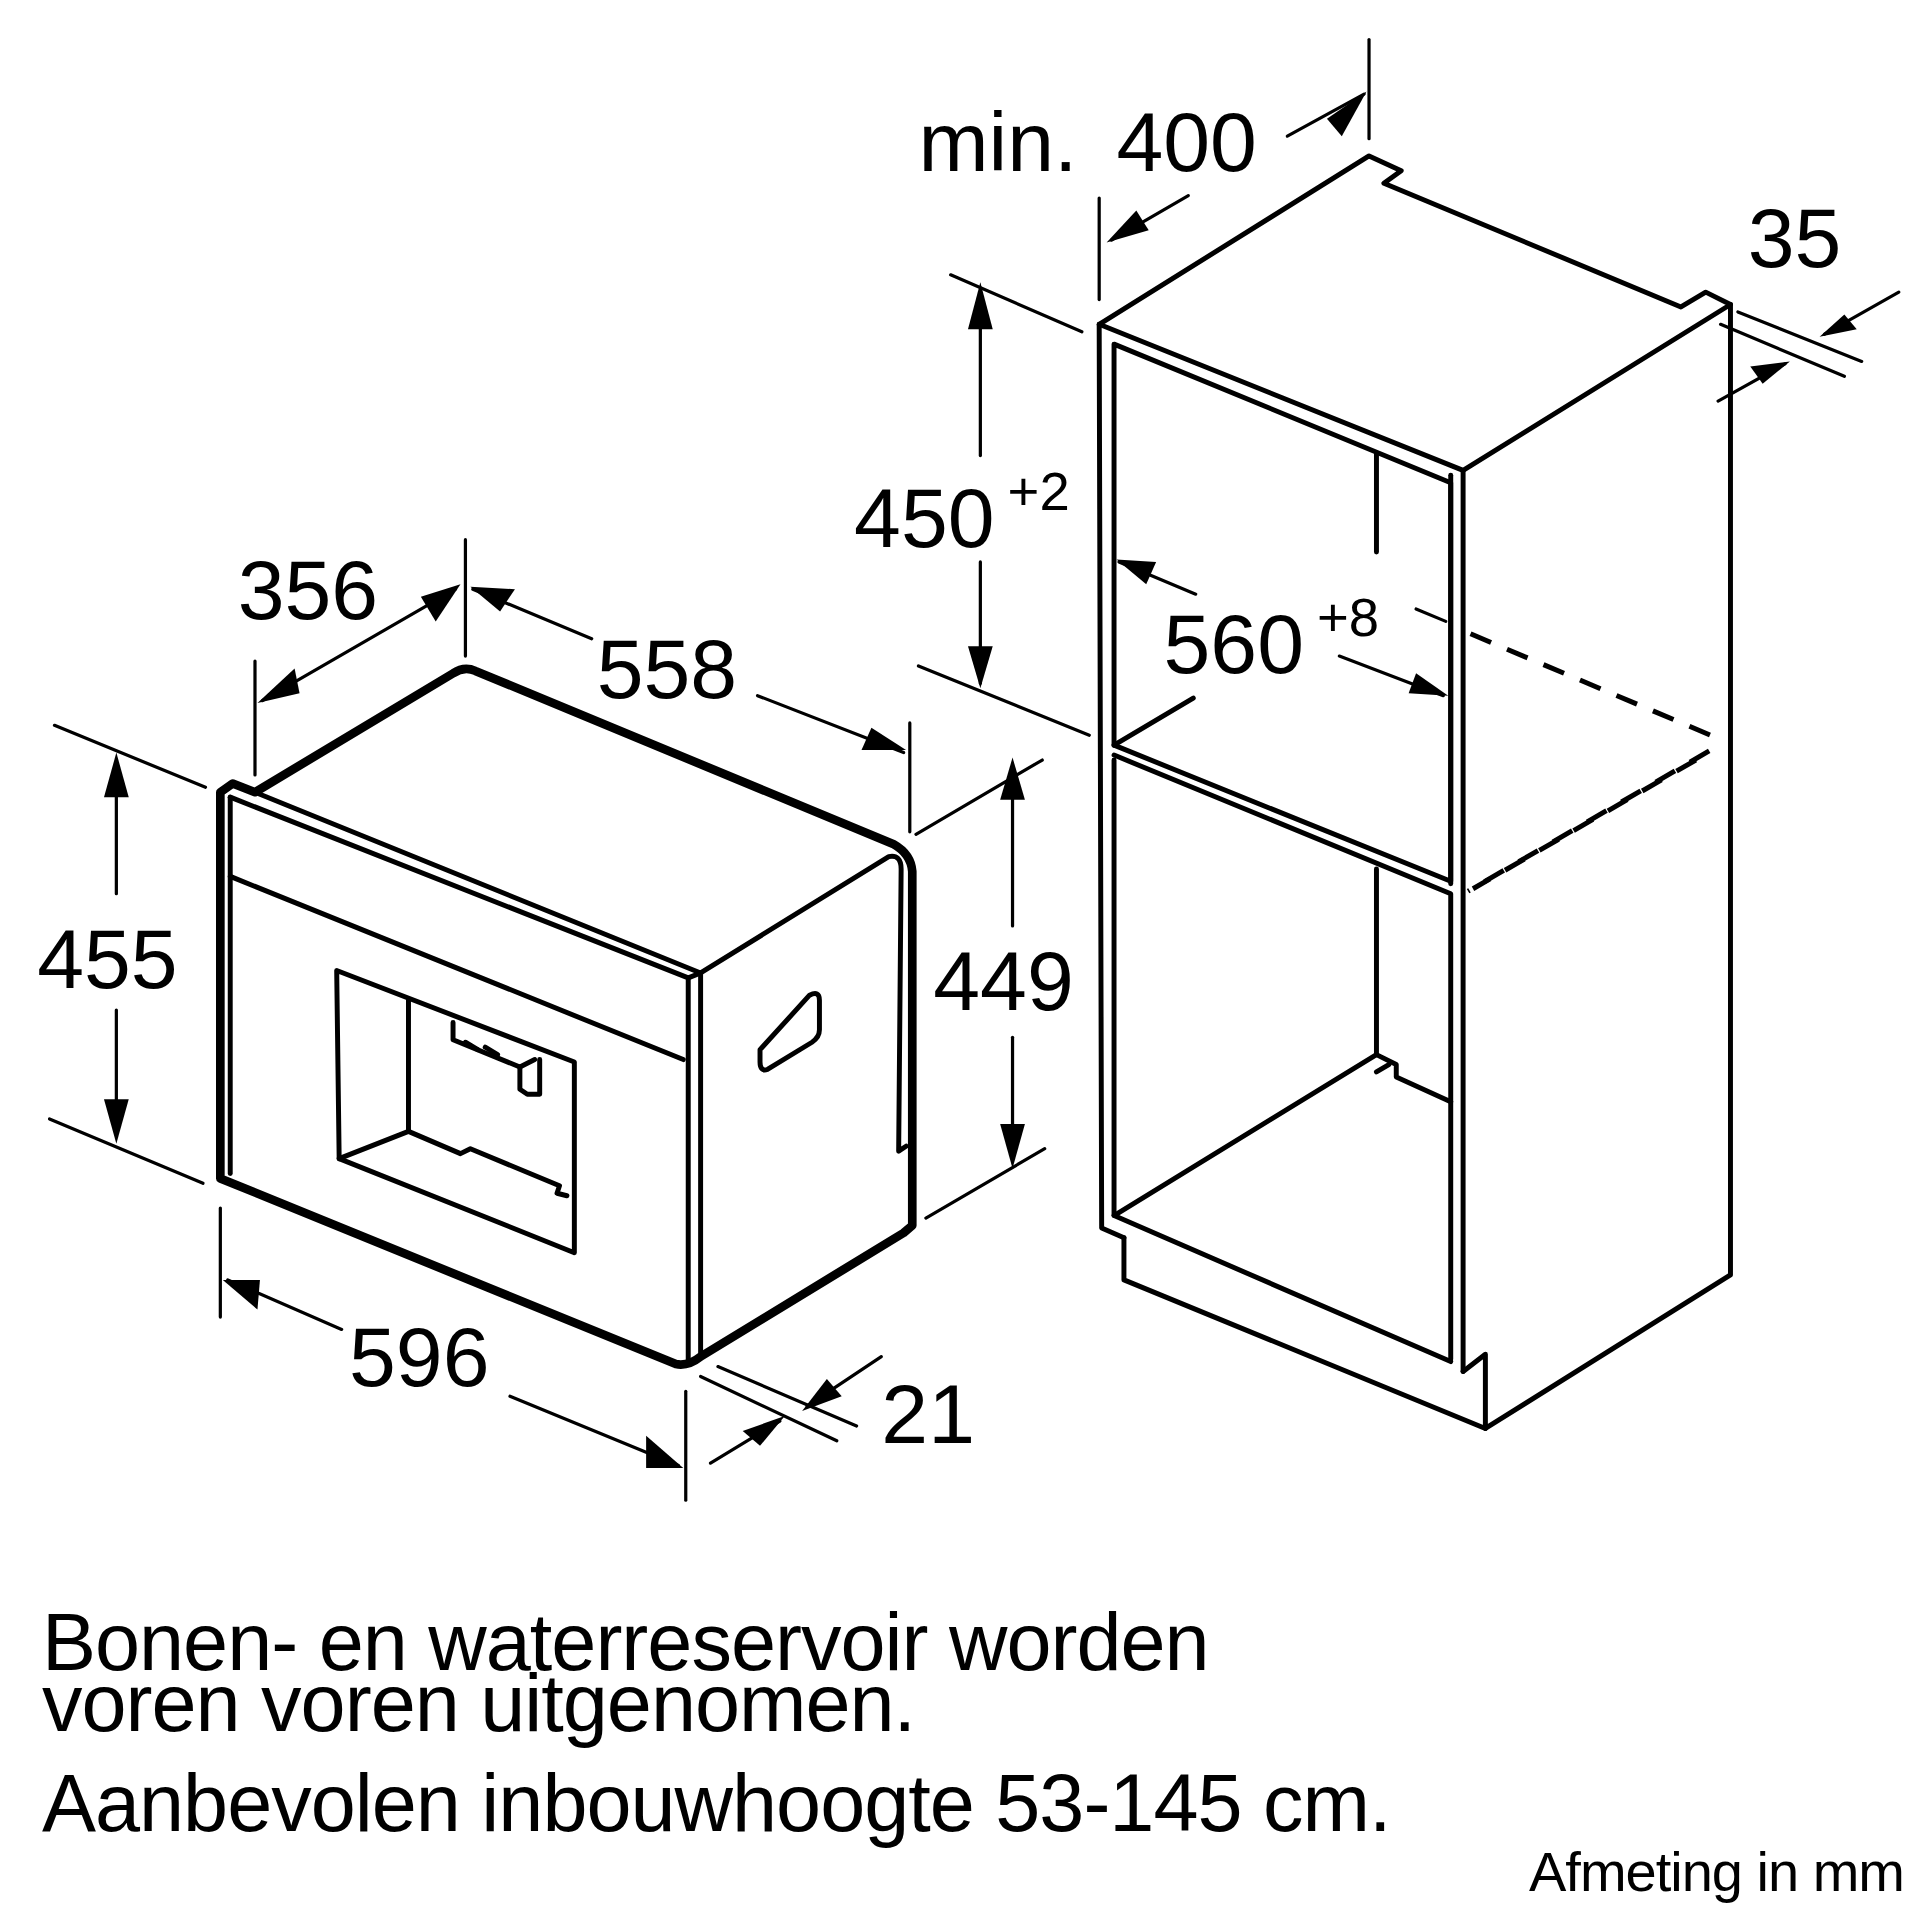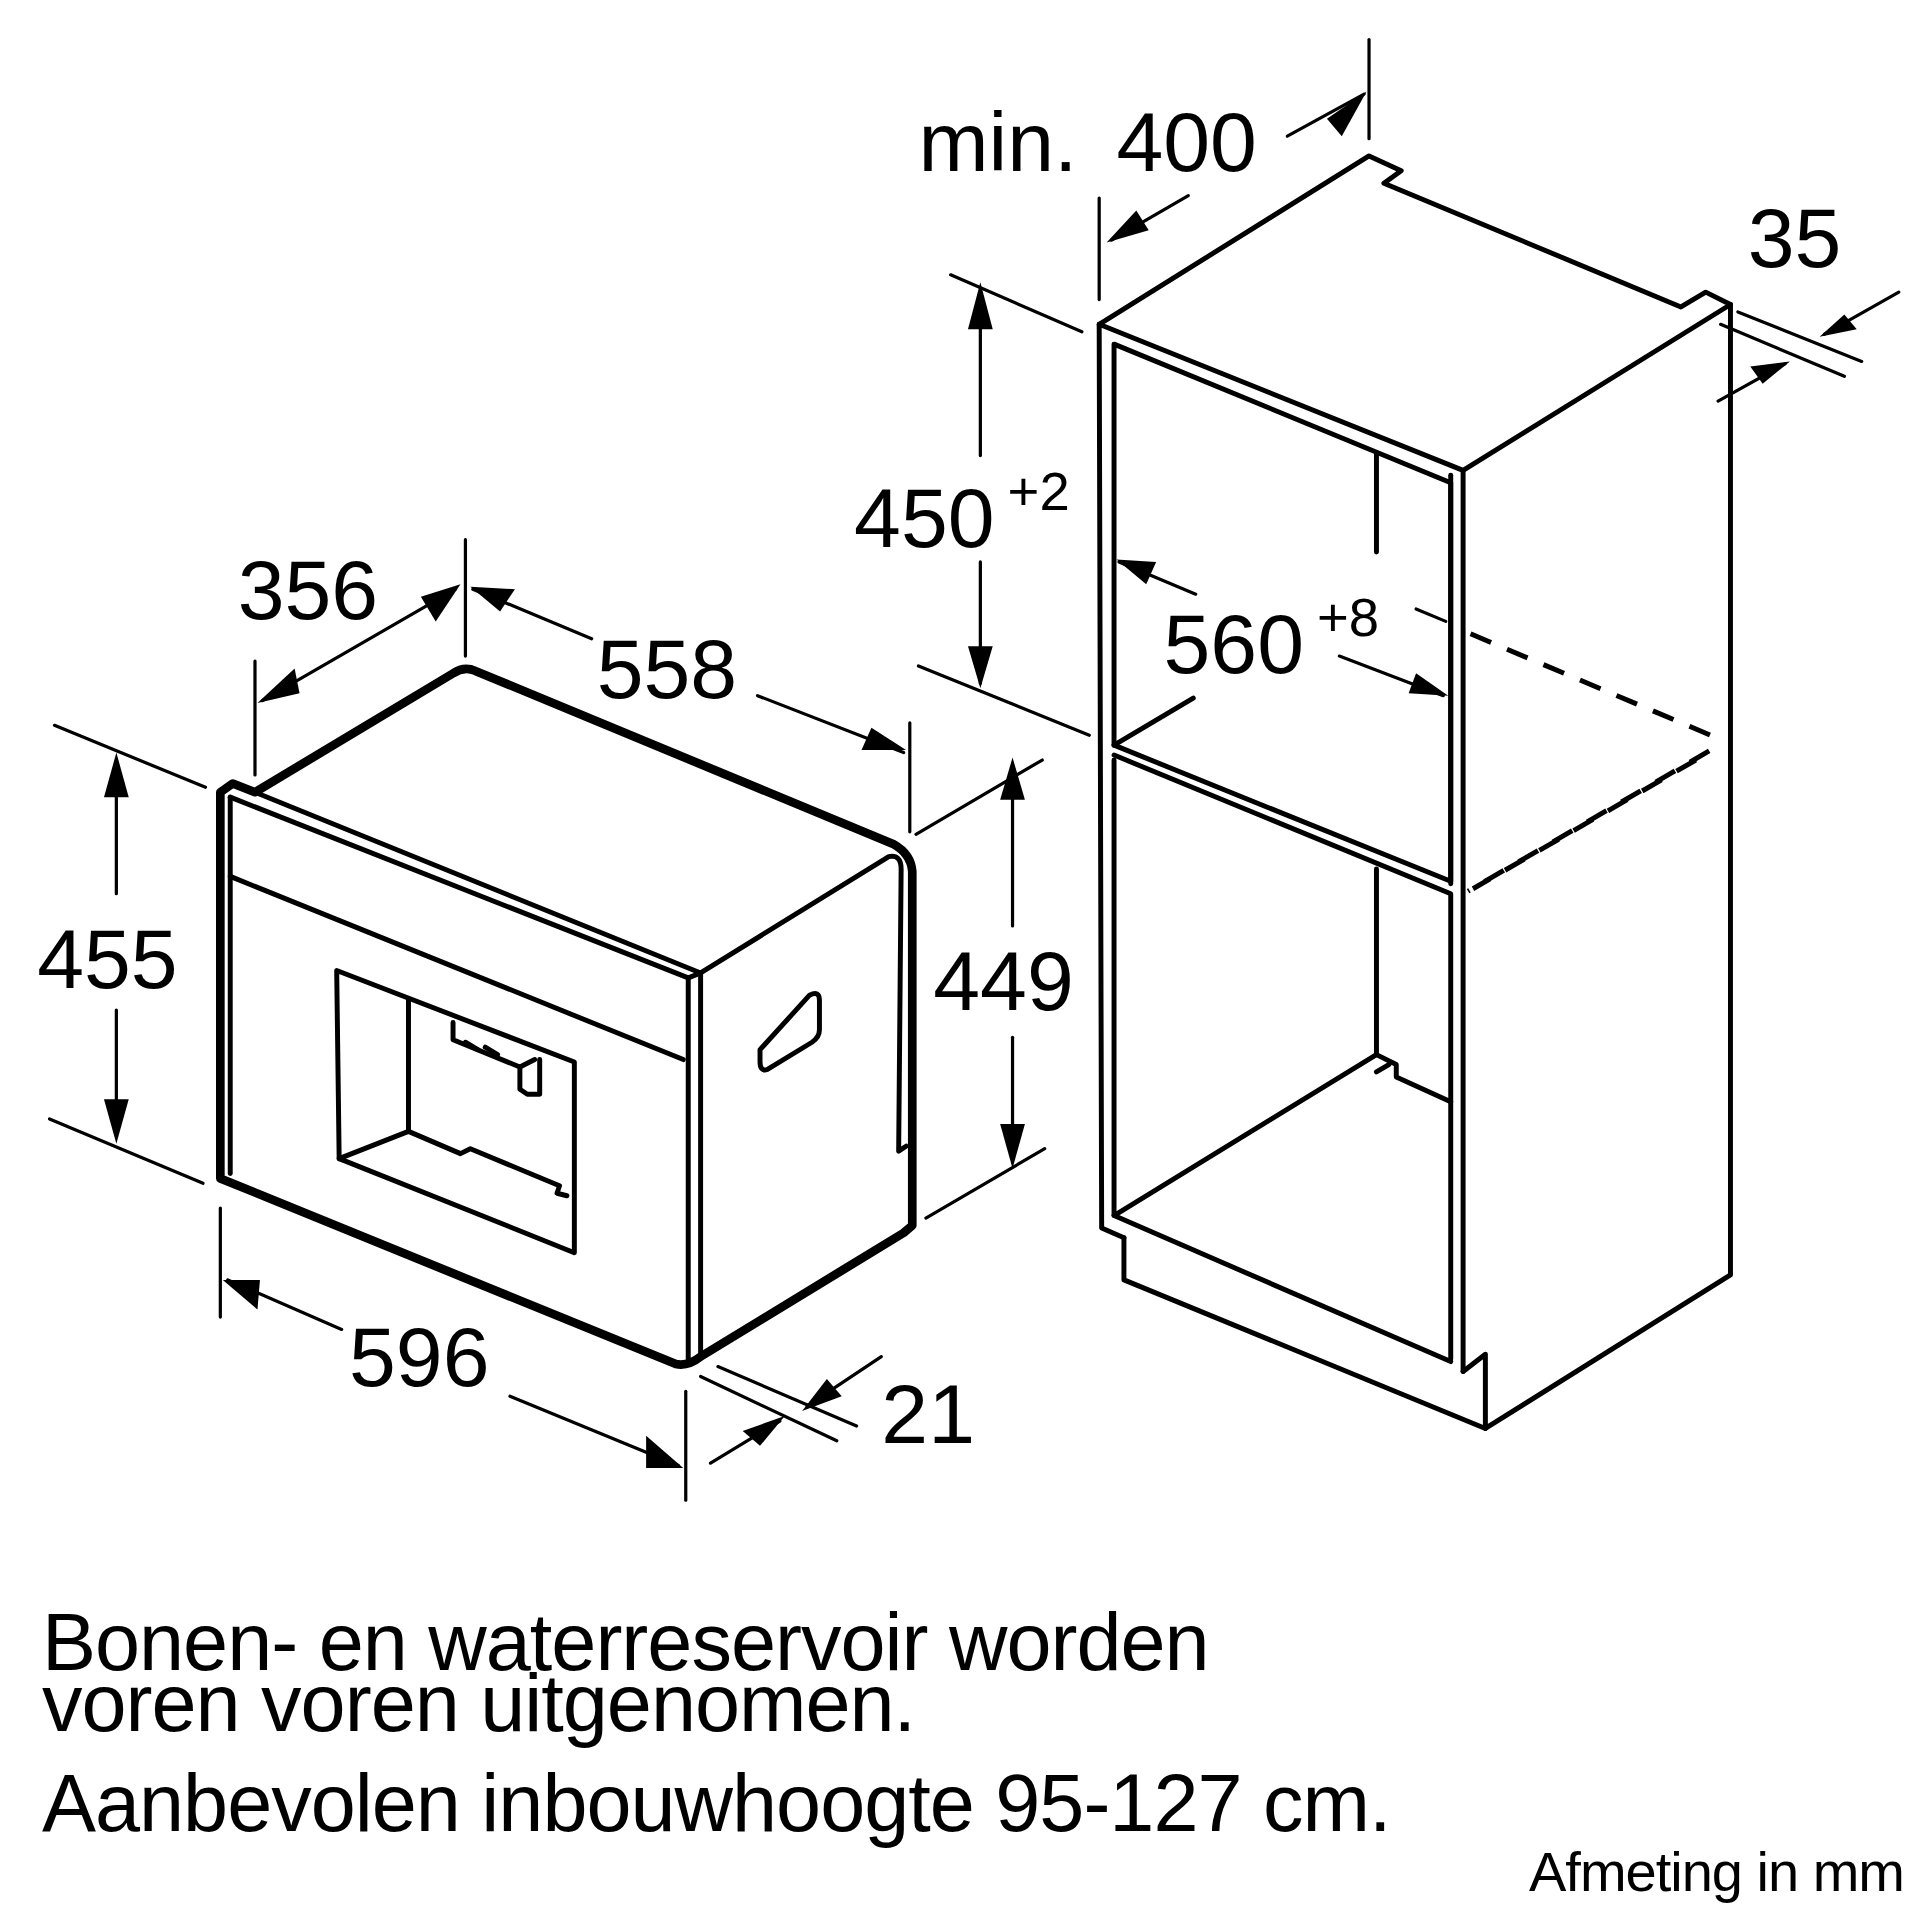--- a/index.html
+++ b/index.html
@@ -155,15 +155,15 @@
     <line class="thin" x1="1082" y1="530" x2="1166" y2="562"></line>
     <polygon class="arrow" points="902,452 934,454 926,472"></polygon>
     <polygon class="arrow" points="1170,562 1138,560 1144,544"></polygon>
     <text class="dim-text" x="940" y="544">560</text>
     <text class="sup-text" x="1064" y="514">+8</text>
   </g>
 </svg>
 
 <div class="note" style="top:1562px;margin-top:40px;">Bonen- en waterreservoir worden</div>
 <div class="note" style="top:1663px;">voren voren uitgenomen.</div>
-<div class="note" style="top:1763px;">Aanbevolen inbouwhoogte 95-127 cm.</div>
+<div class="note" style="top:1763px;">Aanbevolen inbouwhoogte 53-145 cm.</div>
 <div class="unit" style="top:1844px;">Afmeting in mm</div>
 
 
 </body></html>

